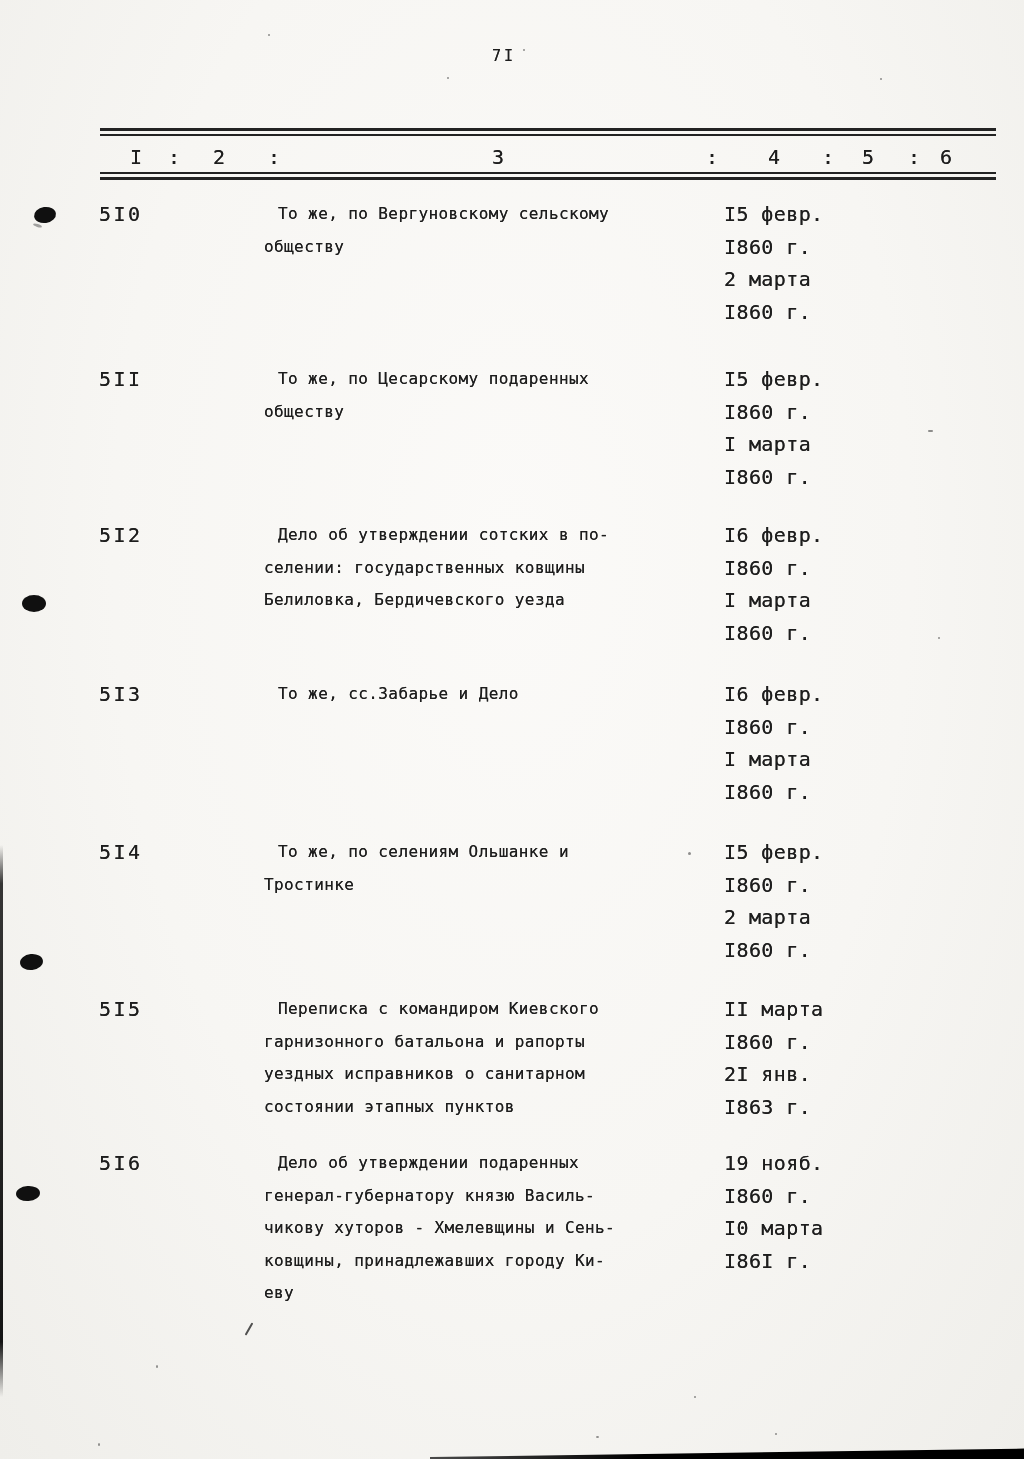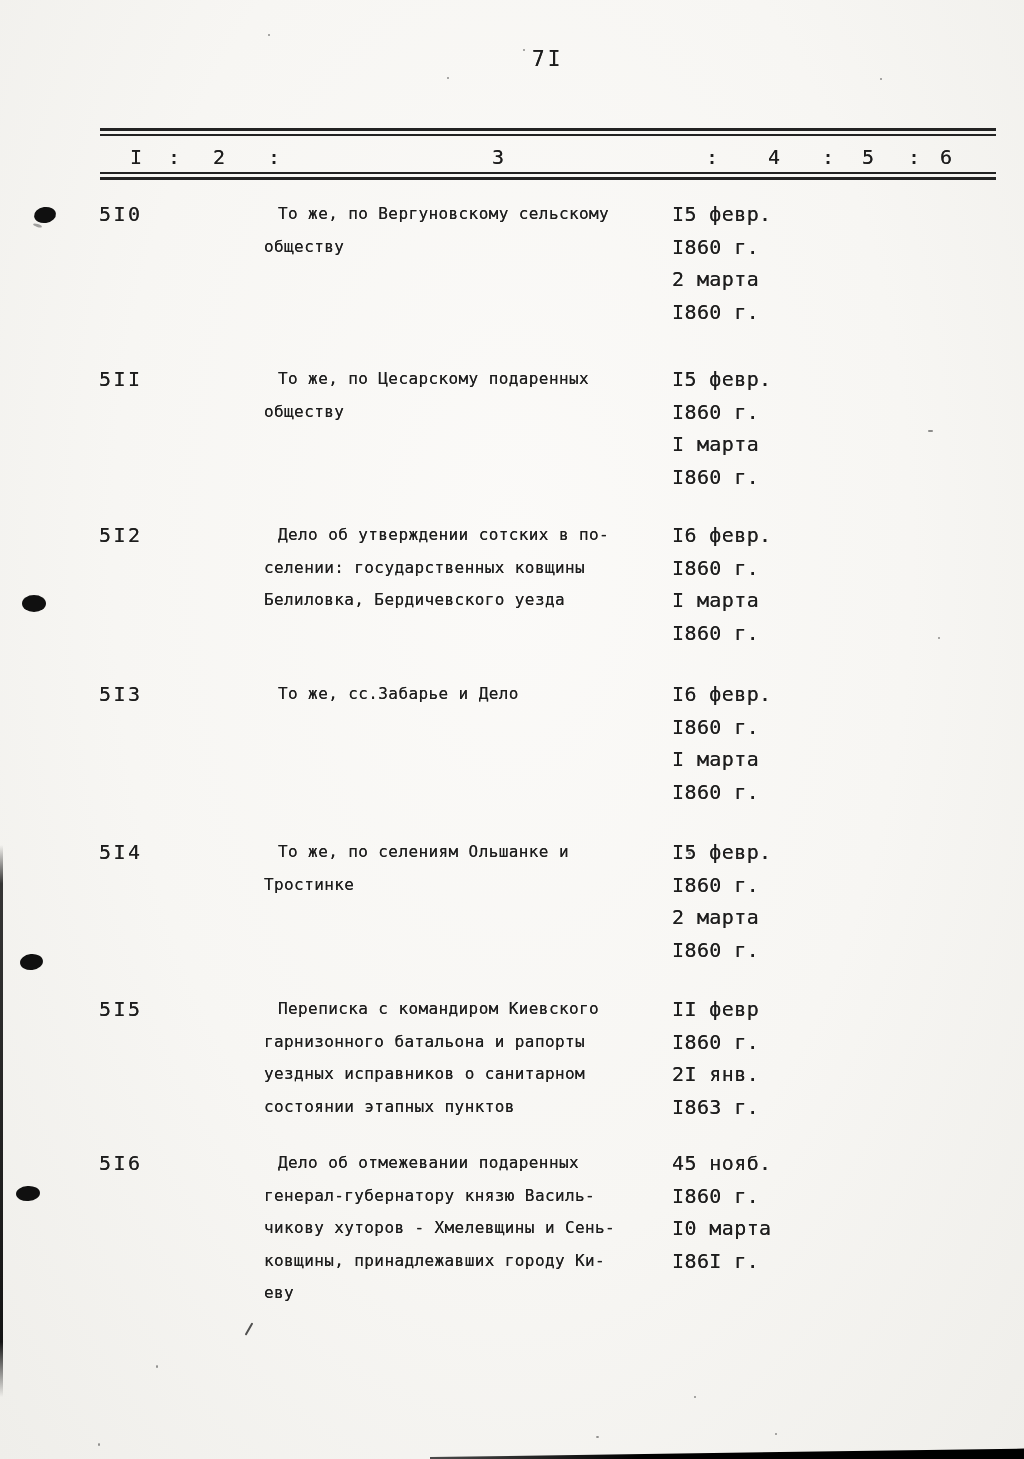--- a/index.html
+++ b/index.html
@@ -11,21 +11,21 @@
   body{
     width:1024px;height:1459px;position:relative;overflow:hidden;
     background:radial-gradient(ellipse at 50% 38%, #fbfaf8 0%, var(--paper) 55%, #efeeea 100%);
     font-family:"DejaVu Sans Mono","Liberation Mono",monospace;
     color:var(--ink);
   }
   .page{position:absolute;inset:0;}
   .ink{text-shadow:0 0 0.6px rgba(25,25,25,0.85);}
   .page-number{
     position:absolute;left:492px;top:47px;
-    font-size:21px;letter-spacing:3px;margin-left:40px;
+    font-size:15px;letter-spacing:3px;
   }
   
   .hrule{position:absolute;left:100px;width:896px;background:var(--rule);}
   .hr-a{top:128px;height:3px;}
   .hr-b{top:134px;height:2px;}
   .hr-c{top:172px;height:2px;}
   .hr-d{top:177px;height:3px;}
   
   .hcell{position:absolute;top:145px;font-size:20px;}
   .hc0{left:130px;} .hc1{left:168px;} .hc2{left:213px;} .hc3{left:268px;}
@@ -36,21 +36,21 @@
   .entry .num{
     position:absolute;left:99px;top:0;
     font-size:20px;line-height:32.5px;letter-spacing:2.5px;
   }
   .entry .desc{
     position:absolute;left:264px;top:0;width:452px;
     font-size:16px;line-height:32.5px;letter-spacing:0.4px;
     white-space:pre-line;text-indent:14px;
   }
   .entry .dates{
-    position:absolute;left:672px;top:0;width:150px;
+    position:absolute;left:724px;top:0;width:150px;
     font-size:20px;line-height:32.5px;letter-spacing:0.4px;
     white-space:pre-line;
   }
   
   .mdot{position:absolute;background:#101010;border-radius:50%;}
   .mdot1{left:34px;top:207px;width:22px;height:16px;transform:rotate(-8deg);}
   .mdot2{left:22px;top:595px;width:24px;height:17px;}
   .mdot3{left:20px;top:954px;width:23px;height:16px;transform:rotate(-6deg);}
   .mdot4{left:16px;top:1186px;width:24px;height:15px;transform:rotate(-4deg);}
   .mdot-tail{position:absolute;left:33px;top:224px;width:9px;height:3px;
@@ -155,34 +155,34 @@
 2 марта
 I860 г.</div>
   </div>
 
   <div class="entry" style="top:993px;">
     <div class="num ink">5I5</div>
     <div class="desc ink">Переписка с командиром Киевского
 гарнизонного батальона и рапорты
 уездных исправников о санитарном
 состоянии этапных пунктов</div>
-    <div class="dates ink">II февр
+    <div class="dates ink">II марта
 I860 г.
 2I янв.
 I863 г.</div>
   </div>
 
   <div class="entry" style="top:1147px;">
     <div class="num ink">5I6</div>
-    <div class="desc ink">Дело об отмежевании подаренных
+    <div class="desc ink">Дело об утверждении подаренных
 генерал-губернатору князю Василь-
 чикову хуторов - Хмелевщины и Сень-
 ковщины, принадлежавших городу Ки-
 еву</div>
-    <div class="dates ink">45 нояб.
+    <div class="dates ink">19 нояб.
 I860 г.
 I0 марта
 I86I г.</div>
   </div>
 
   <div class="mdot mdot1"></div>
   <div class="mdot-tail"></div>
   <div class="mdot mdot2"></div>
   <div class="mdot mdot3"></div>
   <div class="mdot mdot4"></div>

